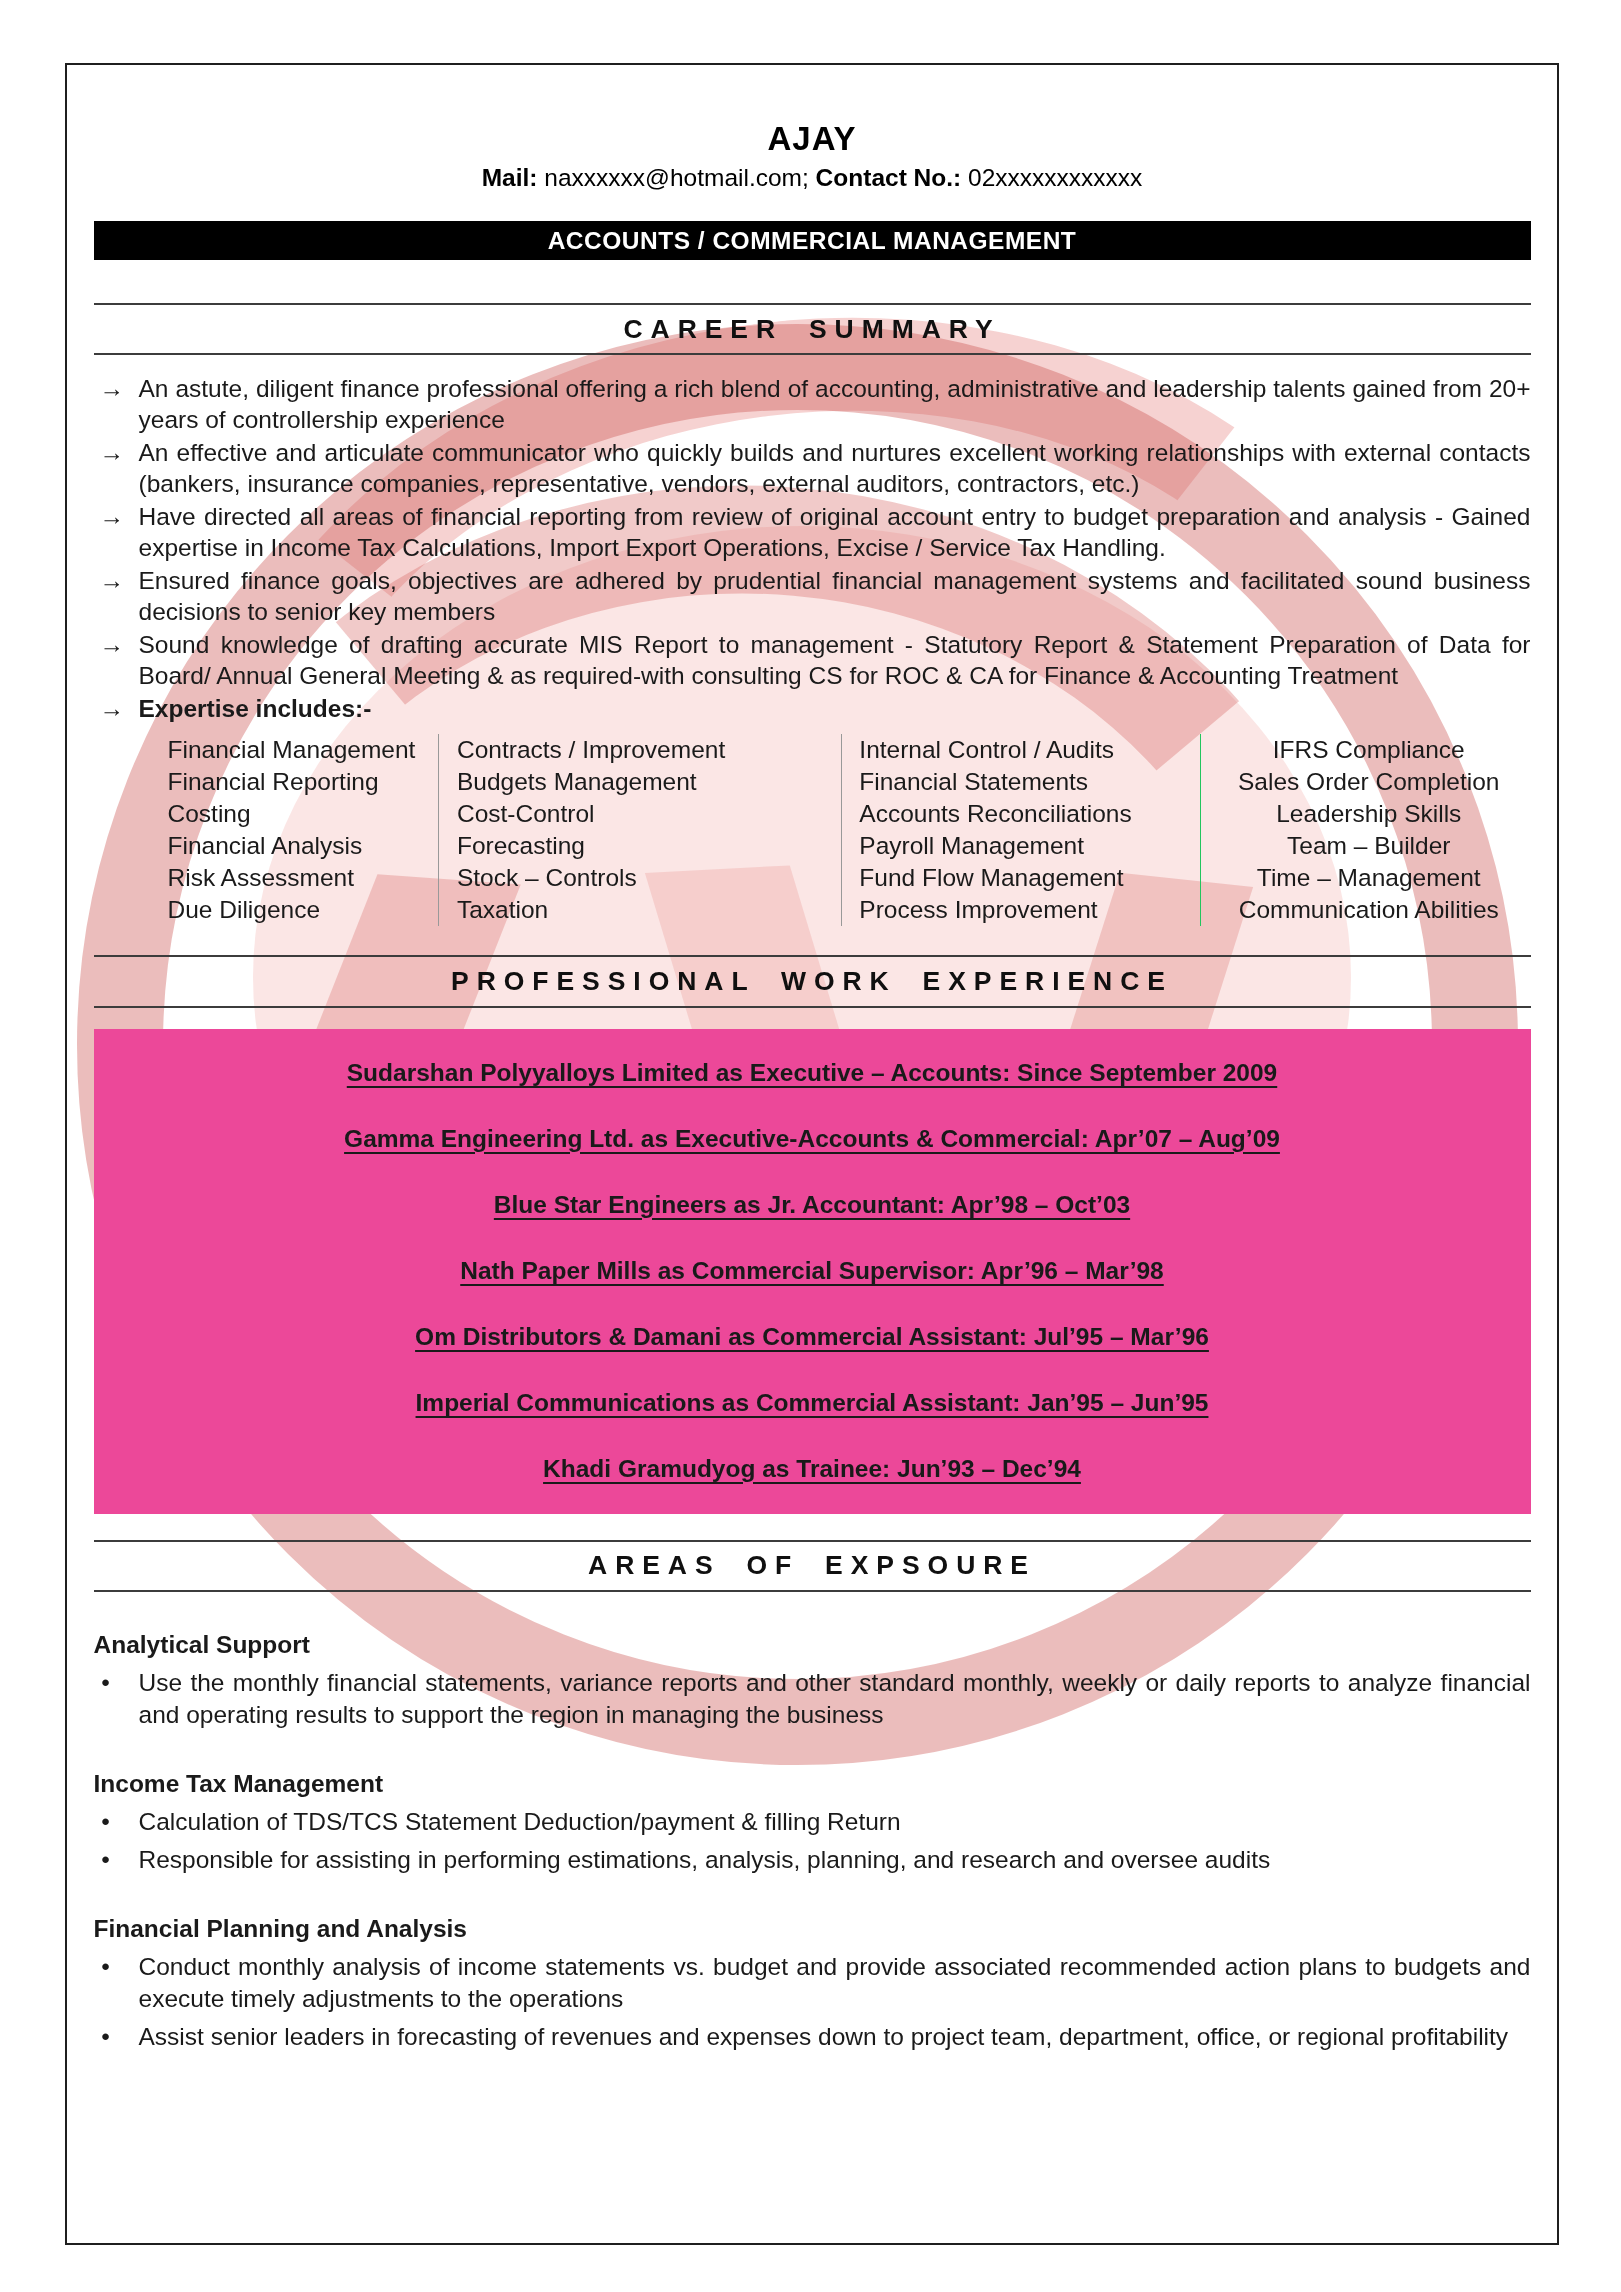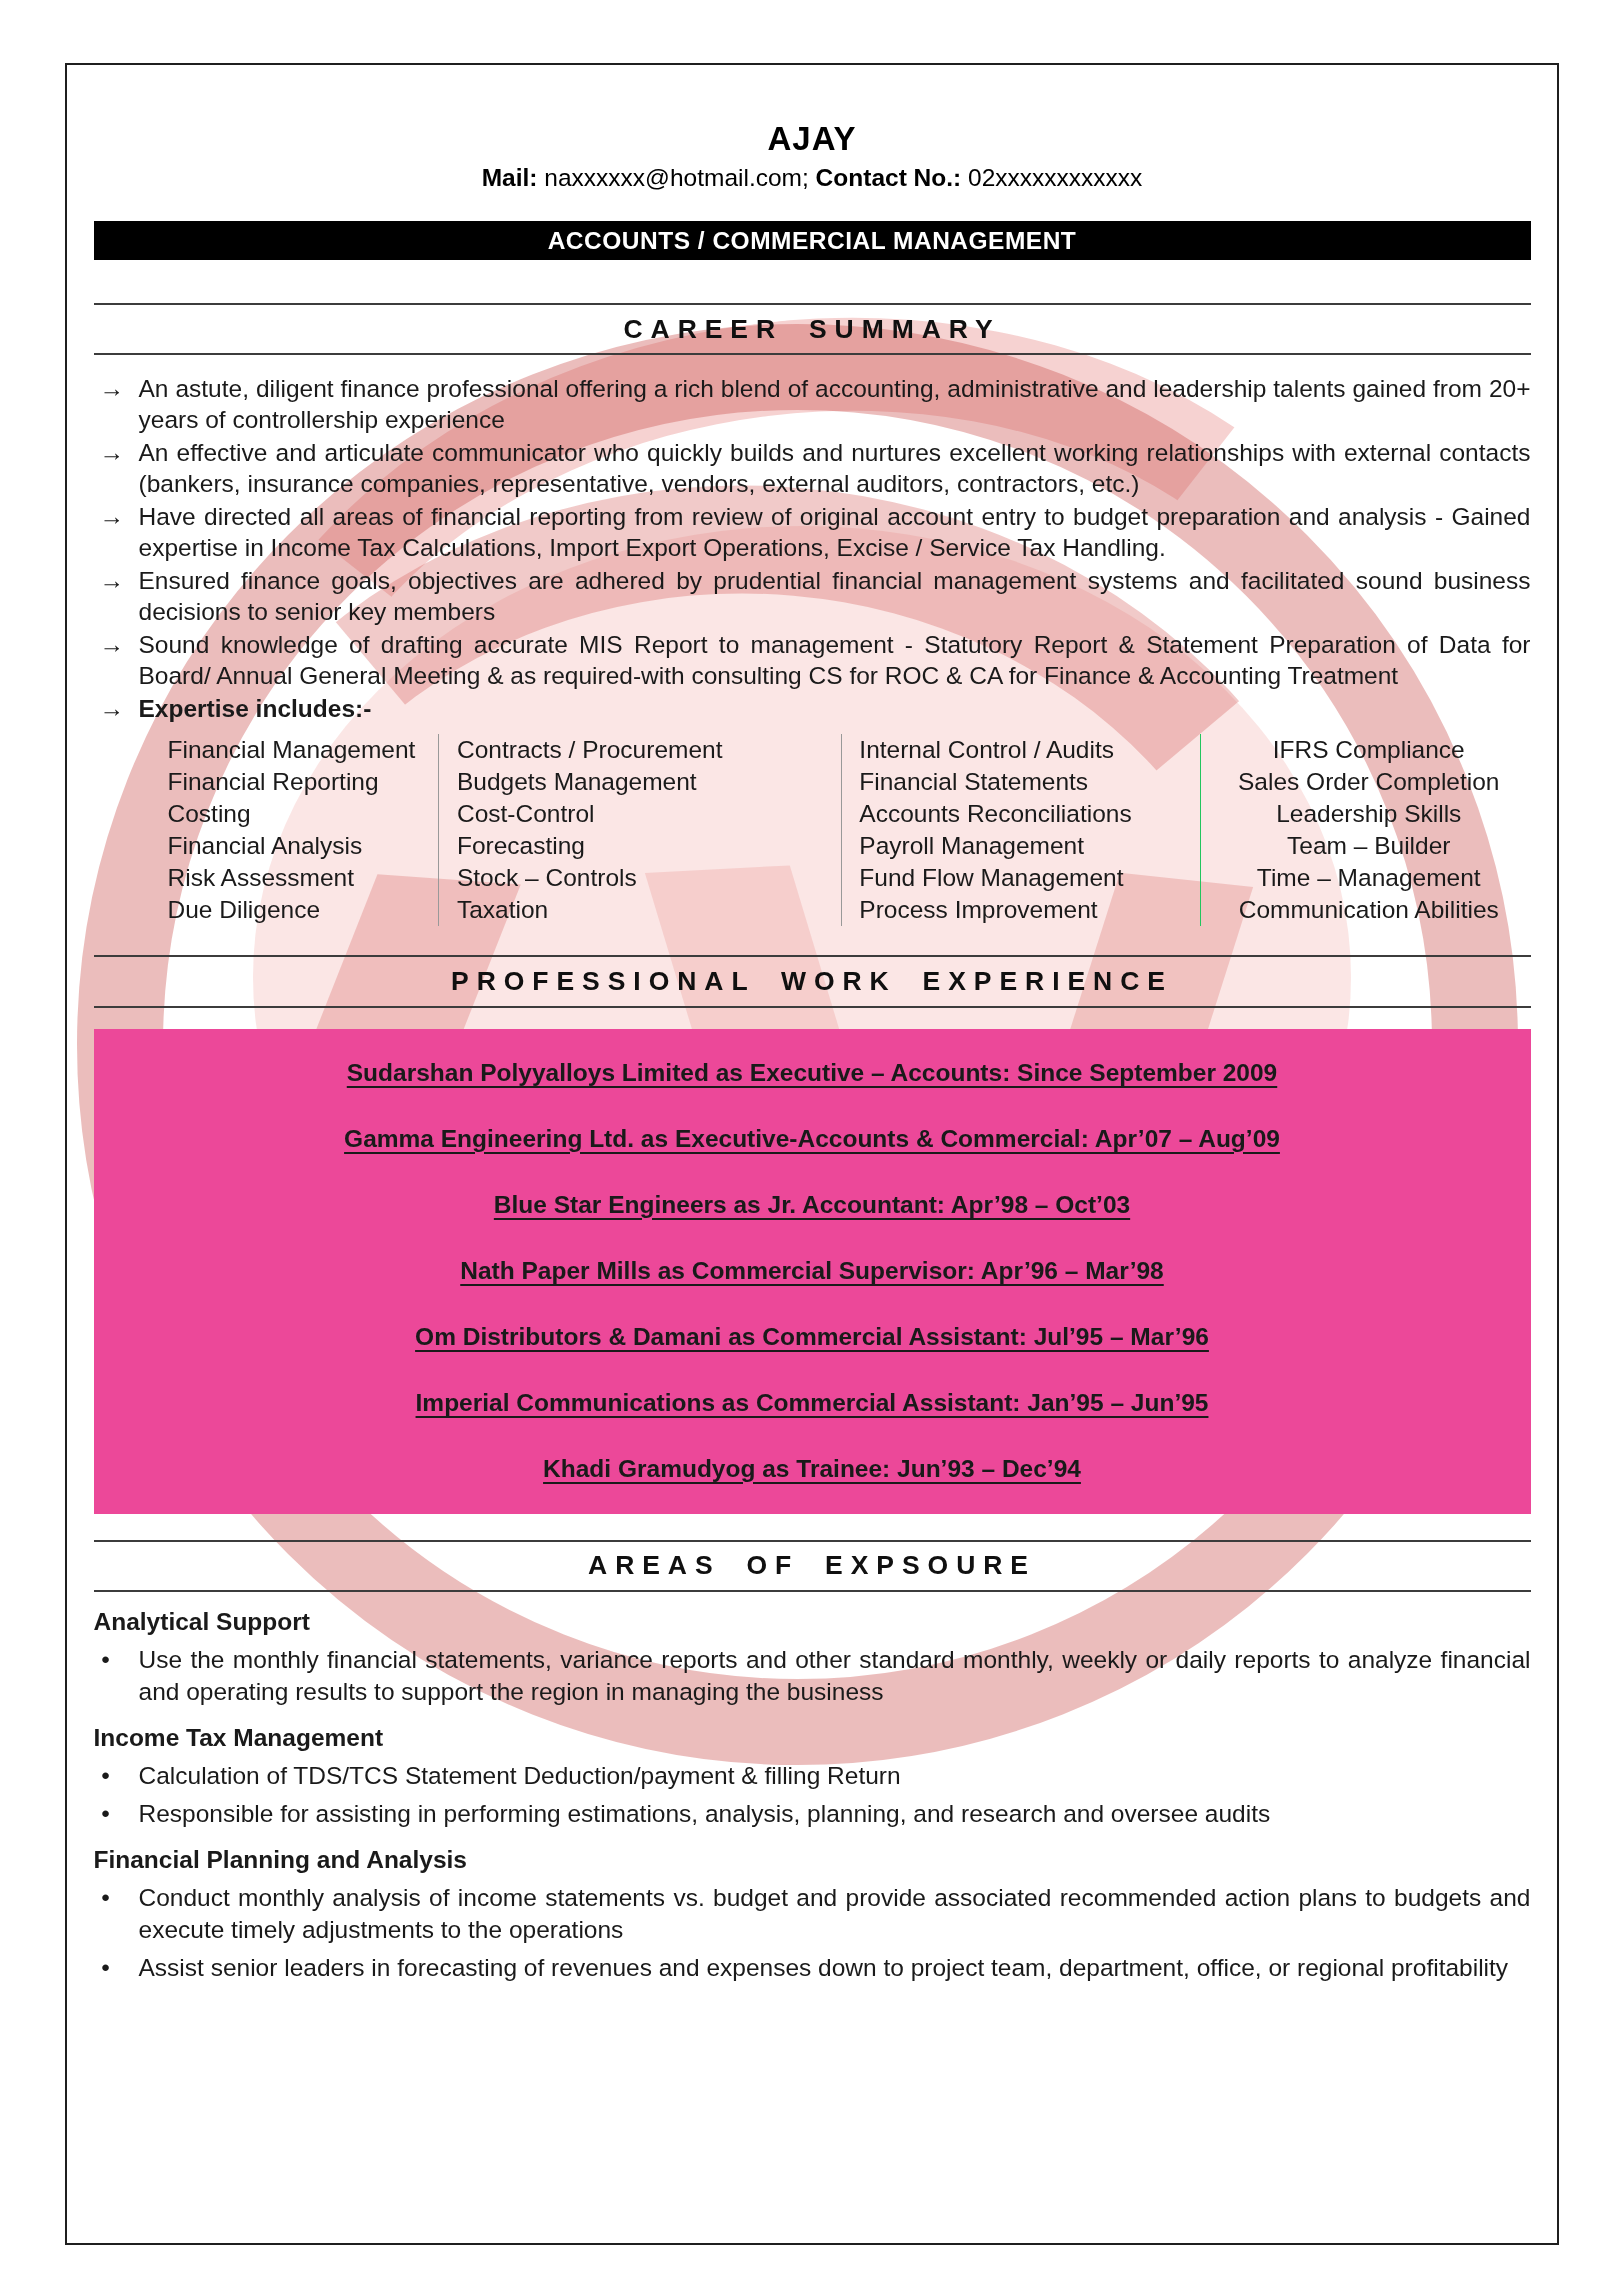--- a/index.html
+++ b/index.html
@@ -63,21 +63,21 @@
   .exp-col-3 { width:25%; padding-left:17.6px; border-left:1px solid #999; }
   .exp-col-4 { width:23%; padding-left:6px; border-left:1px solid #22c55e;text-align:center; }
 
   .work-block { margin-top:21.6px; background:#ec4899; padding:27.4px 9.8px 9.8px 9.8px; }
   .work-entry { text-align:center; font-size:24.5px; font-weight:bold; line-height:32px;
                 margin-bottom:34px; }
   .work-entry span { text-decoration:underline; text-decoration-thickness:2px;
                      text-underline-offset:4.9px; }
   .work-entry:last-child { margin-bottom:19.6px; }
 
-  .area-group-heading { margin-top:14px; font-size:24.5px; font-weight:bold; line-height:32px; }
+  .area-group-heading { margin-top:37px; font-size:24.5px; font-weight:bold; line-height:32px; }
   .area-list { margin-top:5.9px; }
   .area-bullet { display:flex; margin-bottom:5.9px; }
   .dot-cell { flex:0 0 45px; font-size:24.5px; line-height:32px; padding-left:7.8px; }
   .area-text { flex:1; font-size:24.5px; line-height:32px; text-align:justify; }
 </style>
 </head>
 <body>
 
 <div class="page">
 
@@ -138,21 +138,21 @@
     <div class="expertise-table">
       <div class="exp-col exp-col-1">
         <div>Financial Management</div>
         <div>Financial Reporting</div>
         <div>Costing</div>
         <div>Financial Analysis</div>
         <div>Risk Assessment</div>
         <div>Due Diligence</div>
       </div>
       <div class="exp-col exp-col-2">
-        <div>Contracts / Procurement</div>
+        <div>Contracts / Improvement</div>
         <div>Budgets Management</div>
         <div>Cost-Control</div>
         <div>Forecasting</div>
         <div>Stock – Controls</div>
         <div>Taxation</div>
       </div>
       <div class="exp-col exp-col-3">
         <div>Internal Control / Audits</div>
         <div>Financial Statements</div>
         <div>Accounts Reconciliations</div>

